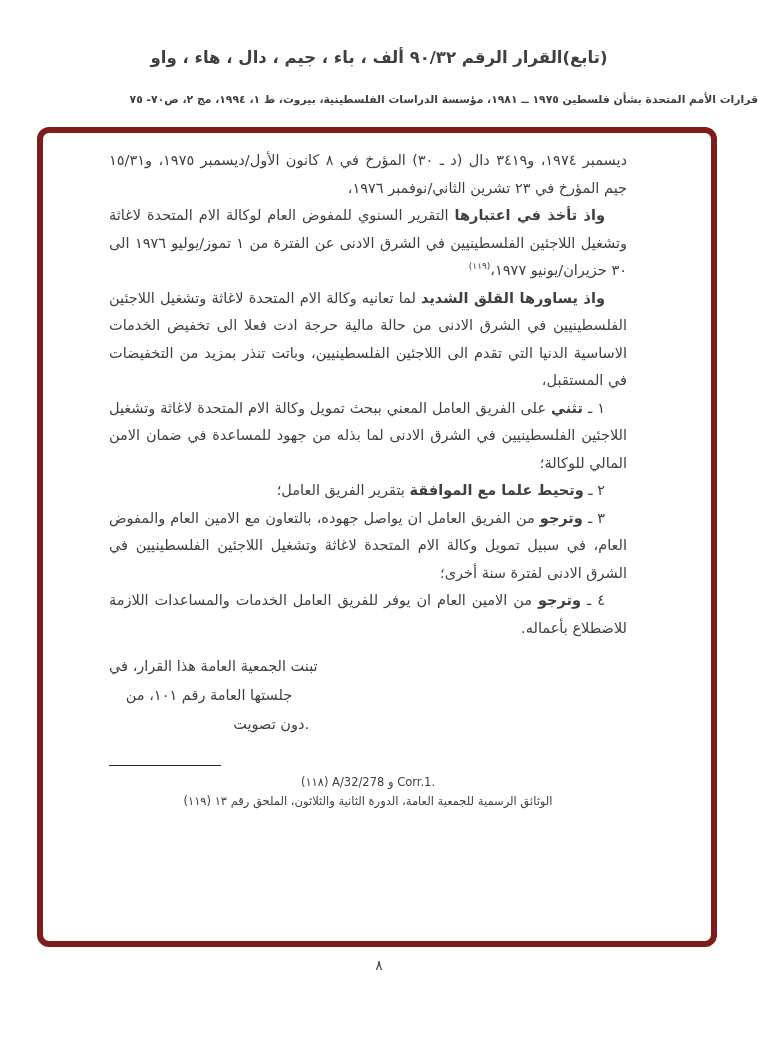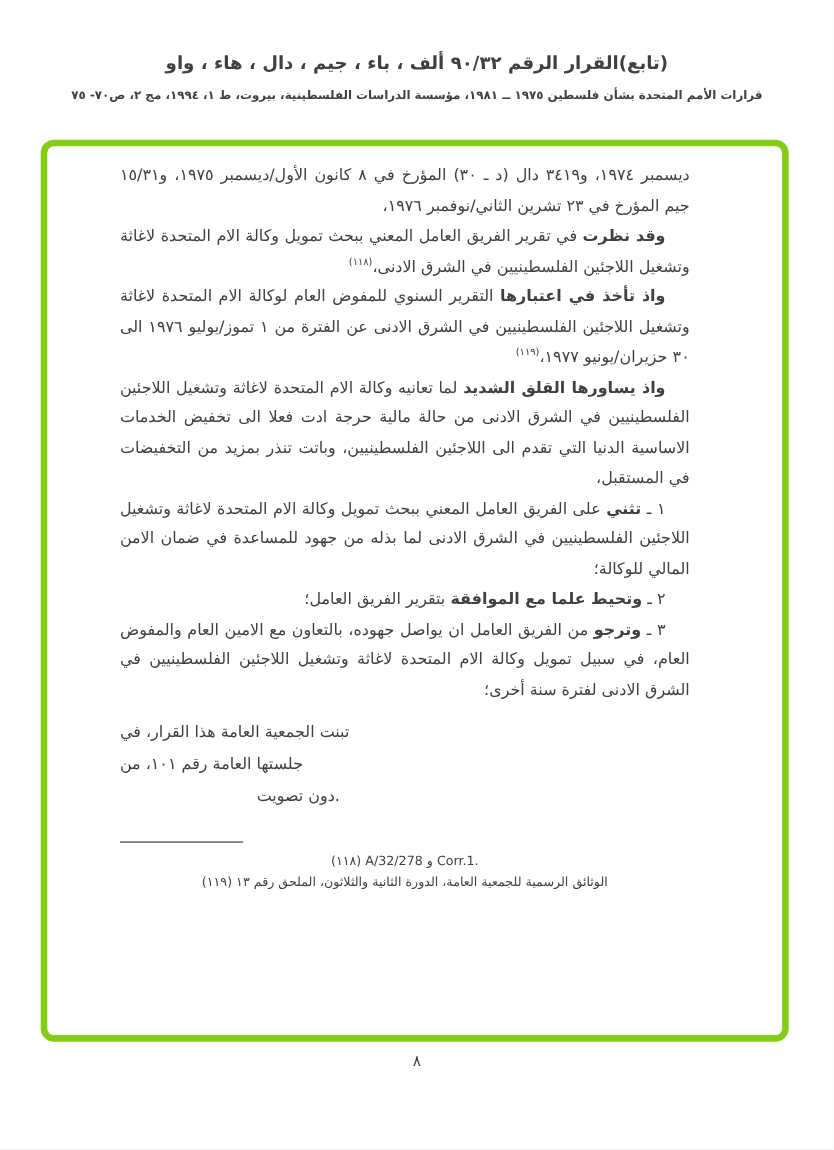--- a/index.html
+++ b/index.html
@@ -7,59 +7,59 @@
     position:relative;
     width:758px;height:1045px;
     background:#ffffff;
     font-family:"DejaVu Sans",sans-serif;
     color:#404040;
     overflow:hidden;
     margin:0 auto;
   }
   .header{position:absolute;top:48px;left:0;right:0;text-align:center;direction:rtl;}
   .header-title{font-size:16.5px;font-weight:bold;letter-spacing:.2px;}
-  .header-source{font-size:10.8px;font-weight:bold;margin-top:13px;}
+  .header-source{font-size:10.8px;font-weight:bold;margin-top:26px;text-align:right;}
   .green-box{
     position:absolute;left:37px;top:127px;width:680px;height:820px;
-    border:6px solid #84cc16;border-radius:12px;box-sizing:border-box;
+    border:6px solid #7f1d1d;border-radius:12px;box-sizing:border-box;
     padding:14px 84px 0 66px;
     overflow:hidden;
   }
   .content{direction:rtl;text-align:justify;font-size:14.5px;line-height:27.5px;}
   .para{margin:0;}
   .para.indent{text-indent:22px;}
   .lead{font-weight:bold;}
   sup{font-size:9px;line-height:0;}
   .adoption{margin:10px 283px 0 0;width:200px;font-size:14.5px;line-height:29px;}
-  .adoption-line{white-space:nowrap;text-align:left;}
+  .adoption-line{white-space:nowrap;text-align:center;}
   .adoption-line.last{text-align:right;white-space:nowrap;}
   .footnotes{margin-top:26px;font-size:11.5px;line-height:19px;}
   .fn-divider{width:112px;height:0;border-top:1.5px solid #2b2b2b;margin:0 4px 7px 0;}
   .fn-line{text-align:center;}
   .page-number{position:absolute;top:957px;left:0;right:0;text-align:center;font-size:14px;}
 </style>
 </head>
 <body>
 
 <div class="page">
 
   <div class="header">
     <div class="header-title">(تابع)القرار الرقم ٩٠/٣٢ ألف ، باء ، جيم ، دال ، هاء ، واو</div>
     <div class="header-source">قرارات الأمم المتحدة بشأن فلسطين ١٩٧٥ ــ ١٩٨١، مؤسسة الدراسات الفلسطينية، بيروت، ط ١، ١٩٩٤، مج ٢، ص٧٠- ٧٥</div>
   </div>
 
   <div class="green-box">
     <div class="content">
         <p class="para">ديسمبر ١٩٧٤، و٣٤١٩ دال (د ـ ٣٠) المؤرخ في ٨ كانون الأول/ديسمبر ١٩٧٥، و١٥/٣١ جيم المؤرخ في ٢٣ تشرين الثاني/نوفمبر ١٩٧٦،</p>
-        <p class="para indent"><span class="lead">وقد نظرت</span> في تقرير الفريق العامل المعني ببحث تمويل وكالة الام المتحدة لاغاثة وتشغيل اللاجئين الفلسطينيين في الشرق الادنى،<sup>(١١٨)</sup></p>
         <p class="para indent"><span class="lead">واذ تأخذ في اعتبارها</span> التقرير السنوي للمفوض العام لوكالة الام المتحدة لاغاثة وتشغيل اللاجئين الفلسطينيين في الشرق الادنى عن الفترة من ١ تموز/يوليو ١٩٧٦ الى ٣٠ حزيران/يونيو ١٩٧٧،<sup>(١١٩)</sup></p>
         <p class="para indent"><span class="lead">واذ يساورها القلق الشديد</span> لما تعانيه وكالة الام المتحدة لاغاثة وتشغيل اللاجئين الفلسطينيين في الشرق الادنى من حالة مالية حرجة ادت فعلا الى تخفيض الخدمات الاساسية الدنيا التي تقدم الى اللاجئين الفلسطينيين، وباتت تنذر بمزيد من التخفيضات في المستقبل،</p>
         <p class="para indent"><span>١ ـ </span><span class="lead">تثني</span> على الفريق العامل المعني ببحث تمويل وكالة الام المتحدة لاغاثة وتشغيل اللاجئين الفلسطينيين في الشرق الادنى لما بذله من جهود للمساعدة في ضمان الامن المالي للوكالة؛</p>
         <p class="para indent"><span>٢ ـ </span><span class="lead">وتحيط علما مع الموافقة</span> بتقرير الفريق العامل؛</p>
         <p class="para indent"><span>٣ ـ </span><span class="lead">وترجو</span> من الفريق العامل ان يواصل جهوده، بالتعاون مع الامين العام والمفوض العام، في سبيل تمويل وكالة الام المتحدة لاغاثة وتشغيل اللاجئين الفلسطينيين في الشرق الادنى لفترة سنة أخرى؛</p>
+        <p class="para indent"><span>٤ ـ </span><span class="lead">وترجو</span> من الامين العام ان يوفر للفريق العامل الخدمات والمساعدات اللازمة للاضطلاع بأعماله.</p>
       </div>
 
     <div class="adoption">
         <div class="adoption-line">تبنت الجمعية العامة هذا القرار، في</div>
         <div class="adoption-line">جلستها العامة رقم ١٠١، من</div>
         <div class="adoption-line last">دون تصويت.</div>
       </div>
 
     <div class="footnotes">
       <div class="fn-divider"></div>

